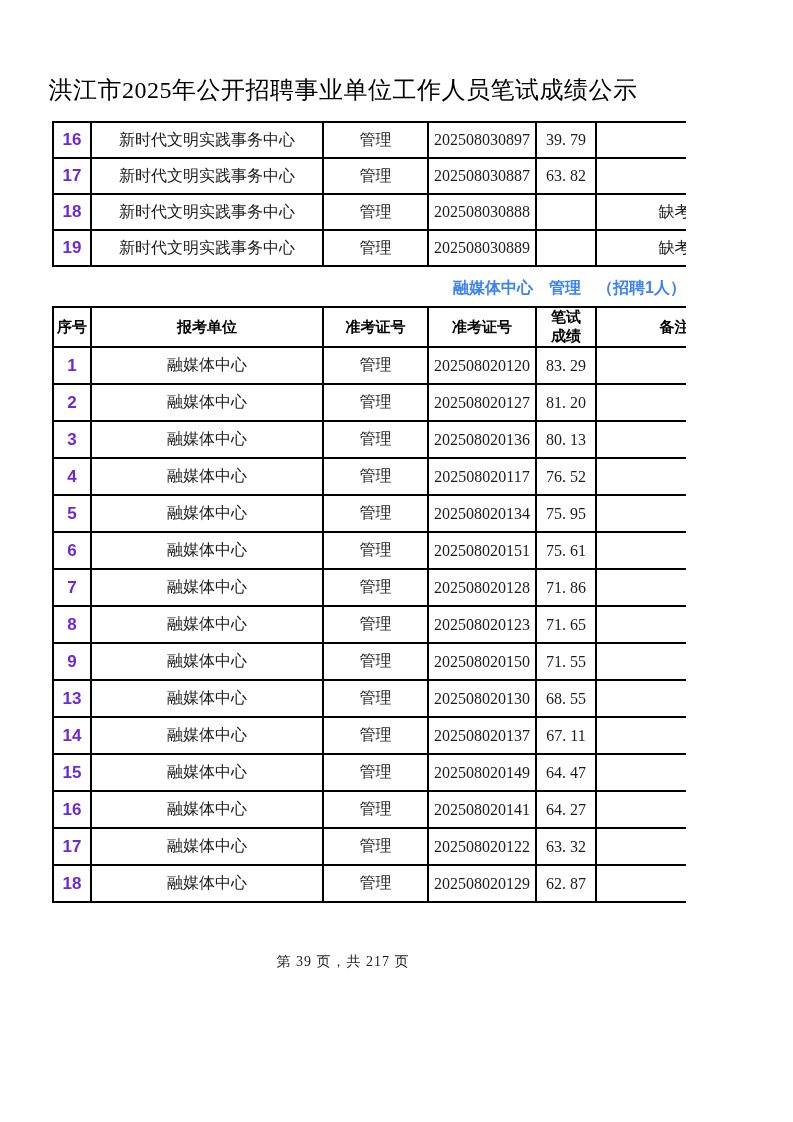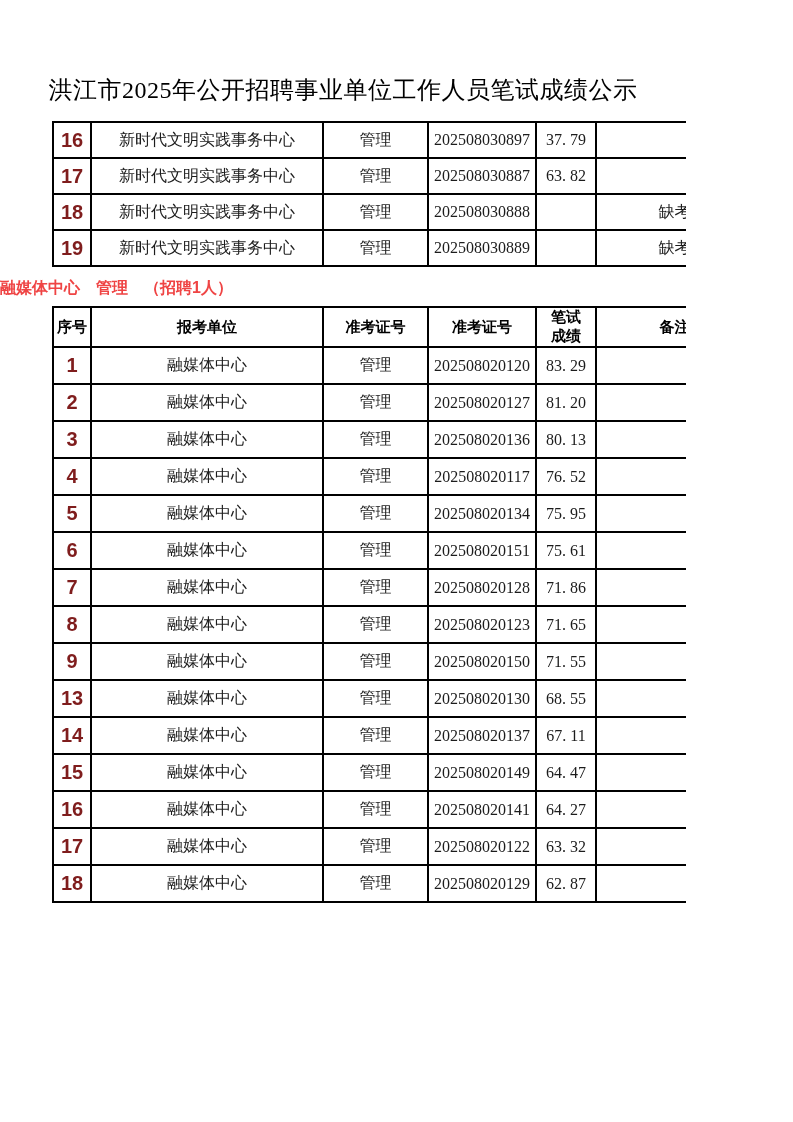--- a/index.html
+++ b/index.html
@@ -42,39 +42,39 @@
   }
   .tbl-top { margin-top: 15px; }
   .tbl-top td { height: 36px; }
   .tbl-main { margin-top: 7px; }
   .tbl-main thead th { height: 40px; }
   .tbl-main tbody td { height: 37px; }
   td.c-cell { font-size: 16px; color: #1c1c1c; }
   td.c-no {
     font-family: "Liberation Sans", "DejaVu Sans", sans-serif;
     font-weight: 700;
-    font-size: 20px;
-    color: #7f1d1d;
+    font-size: 17px;
+    color: #6d28d9;
     margin-left: 32px;
   }
   th.col-h {
     font-family: "Liberation Sans", "DejaVu Sans", sans-serif;
     font-weight: 700;
     font-size: 15px;
     line-height: 1.25;
     color: #000000;
   }
   th.col-h .h-line { display: block; }
   .section-title {
     margin-top: 11px;
-    text-align: left;
+    text-align: right;
     font-family: "Liberation Sans", "DejaVu Sans", sans-serif;
     font-weight: 700;
     font-size: 16px;
-    color: #ef4444;
+    color: #3b82f6;
   }
   .footer {
     margin-top: 50px;
     text-align: center;
     font-size: 14px;
     color: #1c1c1c;
     letter-spacing: 1px;
   }
 </style>
 </head>
@@ -93,21 +93,21 @@
         <col style="width:60px">
         <col style="width:157px">
     </colgroup>
     <tbody>
 
         <tr>
           <td class="c-no">16</td>
           <td class="c-cell">新时代文明实践事务中心</td>
           <td class="c-cell">管理</td>
           <td class="c-cell">202508030897</td>
-          <td class="c-cell">37. 79</td>
+          <td class="c-cell">39. 79</td>
           <td class="c-cell"></td>
         </tr>
 
         <tr>
           <td class="c-no">17</td>
           <td class="c-cell">新时代文明实践事务中心</td>
           <td class="c-cell">管理</td>
           <td class="c-cell">202508030887</td>
           <td class="c-cell">63. 82</td>
           <td class="c-cell"></td>
@@ -292,14 +292,15 @@
           <td class="c-no">18</td>
           <td class="c-cell">融媒体中心</td>
           <td class="c-cell">管理</td>
           <td class="c-cell">202508020129</td>
           <td class="c-cell">62. 87</td>
           <td class="c-cell"></td>
         </tr>
       </tbody>
   </table>
 
+  <div class="footer">第 39 页，共 217 页</div>
 
 </div>
 
 </body></html>

